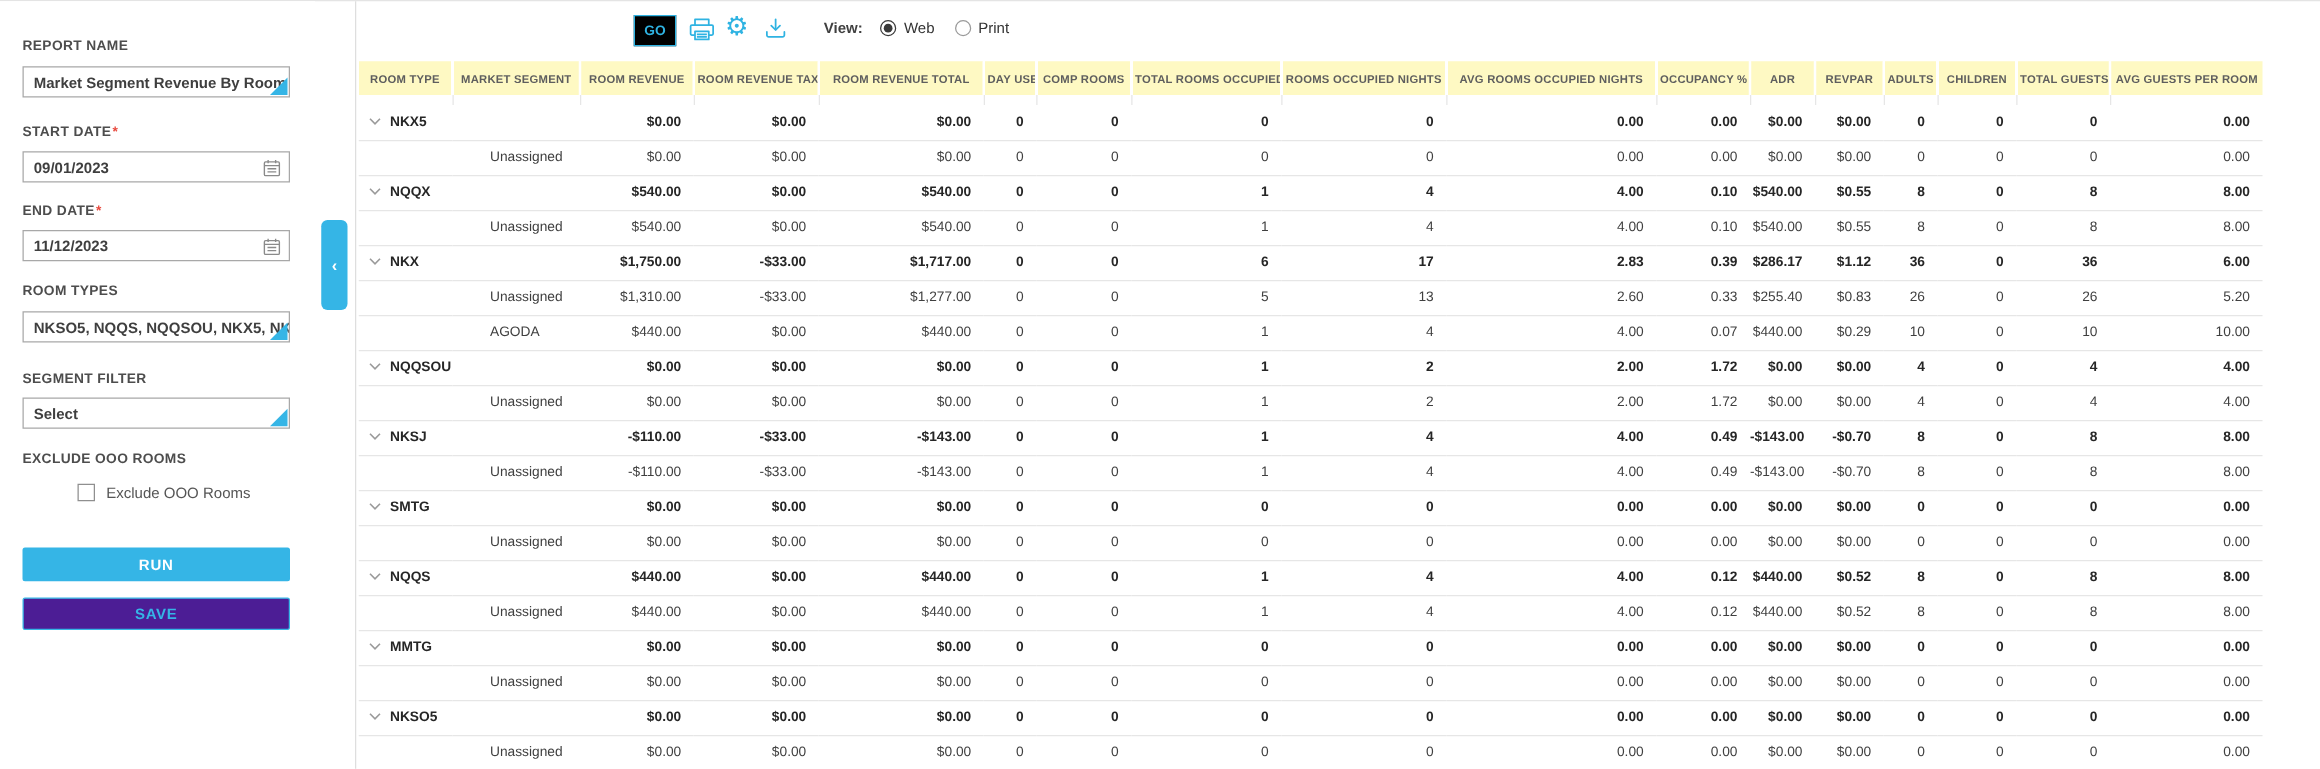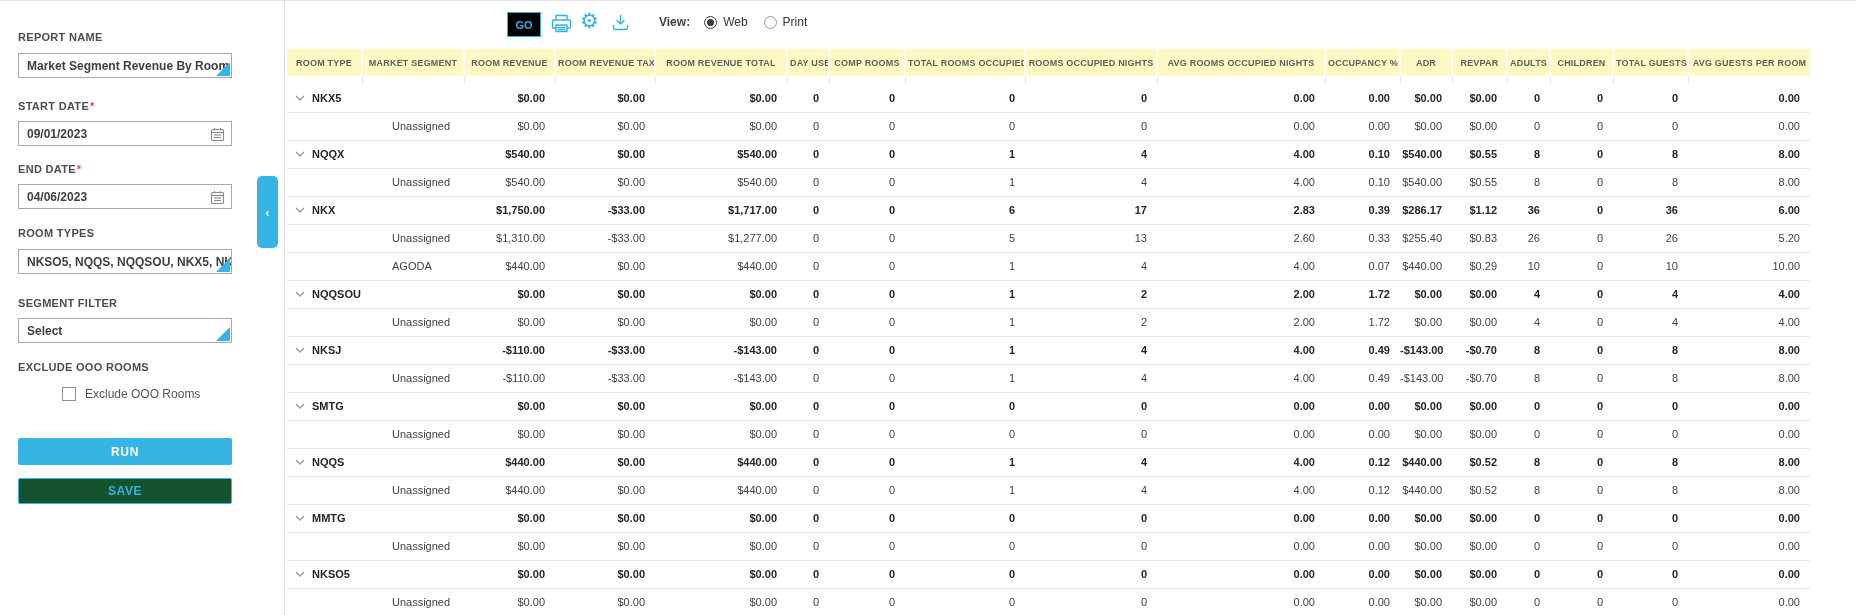--- a/index.html
+++ b/index.html
@@ -16,21 +16,21 @@
     color:#3f3f3f; overflow:hidden; white-space:nowrap; }
   .selbox .corner { position:absolute; right:1px; bottom:1px; width:0; height:0;
     border-left:14px solid transparent; border-bottom:14px solid #35b5e6; }
   .datebox { font-weight:bold; }
   .datebox .cal { position:absolute; right:6px; top:5px; }
   .chk-row { position:absolute; left:62px; display:flex; align-items:center; gap:9px; }
   .chk { width:14px; height:14px; border:1px solid #8f8f8f; background:#fff; display:inline-block; }
   .chk-text { font-size:12px; color:#555; }
   .btn-run { position:absolute; left:18px; width:214px; height:27px; background:#35b5e6; color:#fff;
     font-size:12px; font-weight:bold; letter-spacing:.6px; border:none; border-radius:2px; cursor:pointer; }
-  .btn-save { position:absolute; left:18px; width:214px; height:26px; background:#14532d; color:#35b5e6;
+  .btn-save { position:absolute; left:18px; width:214px; height:26px; background:#4c1d95; color:#35b5e6;
     font-size:12px; font-weight:bold; letter-spacing:.6px; border:1px solid #35b5e6; border-radius:2px; cursor:pointer; }
   .divider { position:absolute; left:284px; top:0; width:1px; height:615px; background:#dedede; }
   .collapse-tab { position:absolute; left:257px; top:175px; width:21px; height:72px; background:#35b5e6;
     border-radius:5px; color:#fff; display:flex; align-items:center; justify-content:center;
     font-size:13px; font-weight:bold; cursor:pointer; }
 
   
   .search-input { position:absolute; left:287px; top:11px; width:216px; height:24px; border:1px solid #b5b5b5;
     font-size:12px; color:#444; padding:0 8px; font-family:inherit; }
   .search-input::placeholder { color:#9d9d9d; }
@@ -95,21 +95,21 @@
               <line x1="4" y1="10.5" x2="11" y2="10.5"></line>
             </g>
           </svg>
       </span>
     </div>
 
     <div class="fld-label" style="top:162px">
       <span>END DATE</span><span class="req">*</span>
     </div>
     <div class="datebox" style="top:183px">
-      <span>04/06/2023</span>
+      <span>11/12/2023</span>
       <span class="cal">
         <svg width="15" height="15" viewBox="0 0 15 15">
             <g fill="none" stroke="#8a8a8a" stroke-width="1.1">
           <rect x="1.5" y="2.5" width="12" height="11" rx="1"></rect>
               <line x1="1.5" y1="5.5" x2="13.5" y2="5.5"></line>
           <line x1="4.5" y1="1" x2="4.5" y2="3.5"></line>
               <line x1="10.5" y1="1" x2="10.5" y2="3.5"></line>
           <line x1="4" y1="8" x2="11" y2="8"></line>
               <line x1="4" y1="10.5" x2="11" y2="10.5"></line>
             </g>

